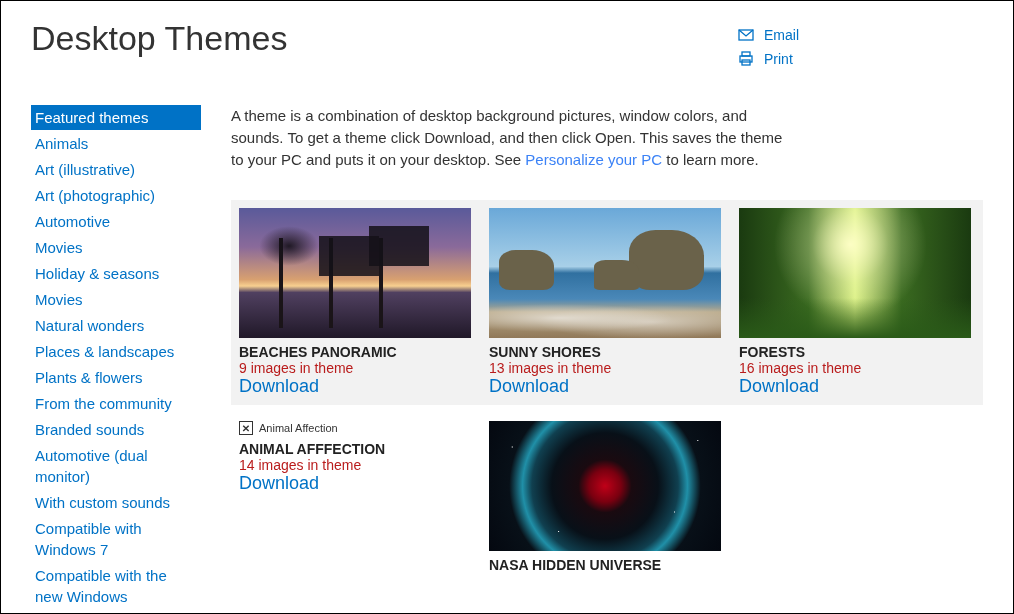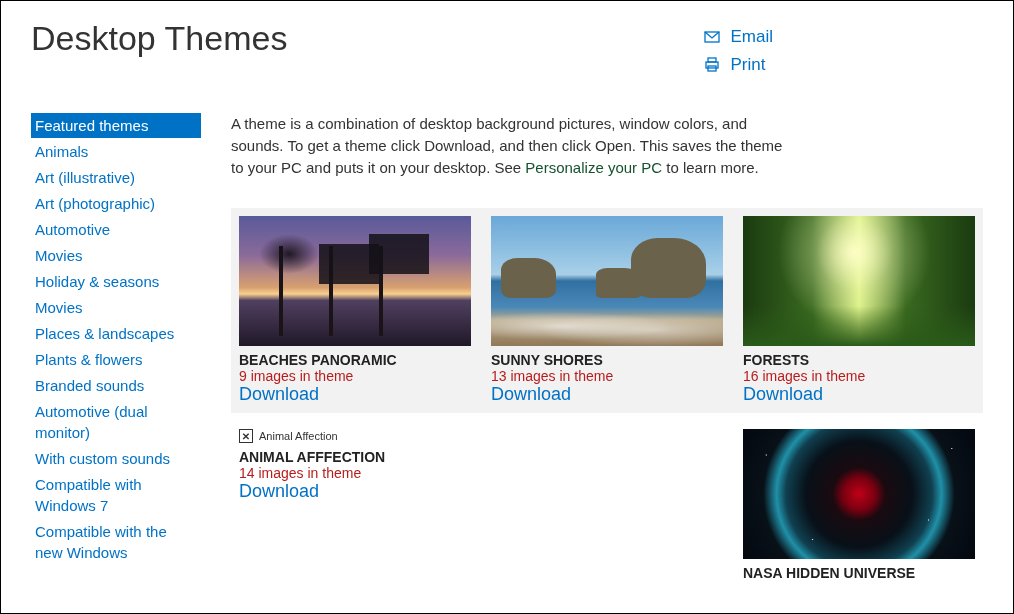--- a/index.html
+++ b/index.html
@@ -8,37 +8,37 @@
       background: #fff;
       color: #333;
       width: 1014px;
       height: 614px;
       border: 1px solid #000;
       overflow: hidden;
     }
     .header {
       display: flex;
       justify-content: space-between;
-      padding: 18px 40px 10px 30px;
+      padding: 18px 14px 10px 30px;
     }
     .page-title {
       font-size: 34px;
       font-weight: 300;
       color: #333;
     }
     .header-actions {
       margin-right: 200px;
       margin-top: 8px;
     }
     .header-action {
       display: flex;
       align-items: center;
       gap: 10px;
       color: #0072c6;
-      font-size: 17px;
+      font-size: 14px;
       margin-bottom: 8px;
       cursor: pointer;
     }
     .header-action svg { width: 16px; height: 16px; }
     .content {
       display: flex;
       padding: 20px 30px 8px 30px;
       gap: 30px;
     }
     .sidebar {
@@ -60,27 +60,26 @@
     .main {
       flex: 1;
     }
     .intro {
       font-size: 15px;
       color: #333;
       line-height: 1.45;
       margin-bottom: 30px;
       max-width: 560px;
     }
-    .intro a { color: #14532d; text-decoration: none; }
+    .intro a { color: #3b82f6; text-decoration: none; }
     .themes-row {
       display: flex;
       gap: 18px;
       padding: 8px;
       margin-bottom: 8px;
-      justify-content: space-between;
     }
     .themes-row.featured-row { background: #f2f2f2; }
     .theme-card {
       width: 232px;
       flex-shrink: 0;
     }
     .thumb {
       width: 232px;
       height: 130px;
       background: #888;
@@ -222,22 +221,24 @@
 <div class="content">
   <nav class="sidebar" id="sidebar">
       <div class="sidebar-item selected">Featured themes</div>
       <div class="sidebar-item">Animals</div>
       <div class="sidebar-item">Art (illustrative)</div>
       <div class="sidebar-item">Art (photographic)</div>
       <div class="sidebar-item">Automotive</div>
       <div class="sidebar-item">Movies</div>
       <div class="sidebar-item">Holiday &amp; seasons</div>
       <div class="sidebar-item">Movies</div>
+      <div class="sidebar-item">Natural wonders</div>
       <div class="sidebar-item">Places &amp; landscapes</div>
       <div class="sidebar-item">Plants &amp; flowers</div>
+      <div class="sidebar-item">From the community</div>
       <div class="sidebar-item">Branded sounds</div>
       <div class="sidebar-item">Automotive (dual monitor)</div>
       <div class="sidebar-item">With custom sounds</div>
       <div class="sidebar-item">Compatible with Windows 7</div>
       <div class="sidebar-item">Compatible with the new Windows</div>
     </nav>
 
   <div class="main">
     <p class="intro">
       <span>A theme is a combination of desktop background pictures, window colors, and sounds. To get a theme click Download, and then click Open. This saves the theme to your PC and puts it on your desktop. See </span><a href="#">Personalize your PC</a><span> to learn more.</span>

